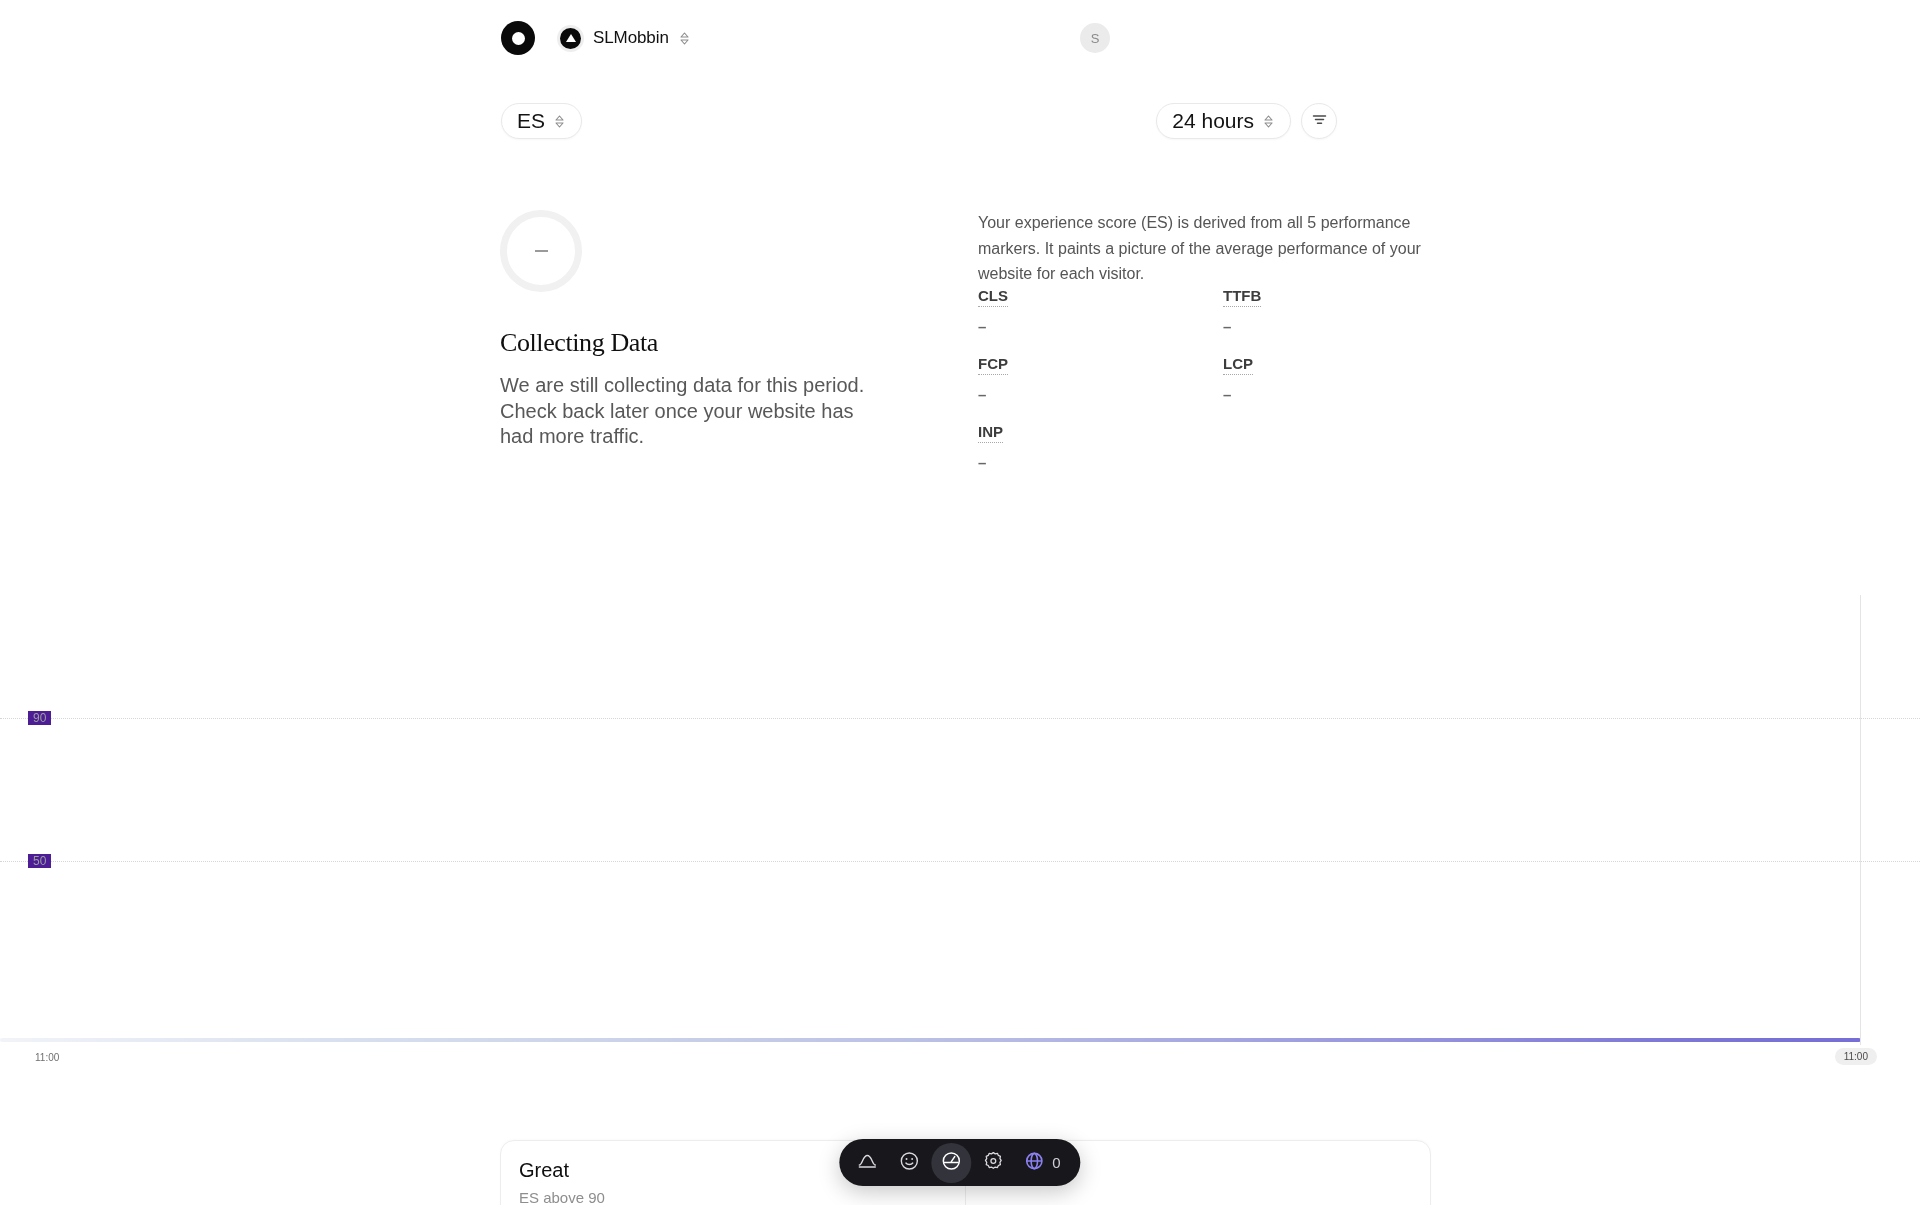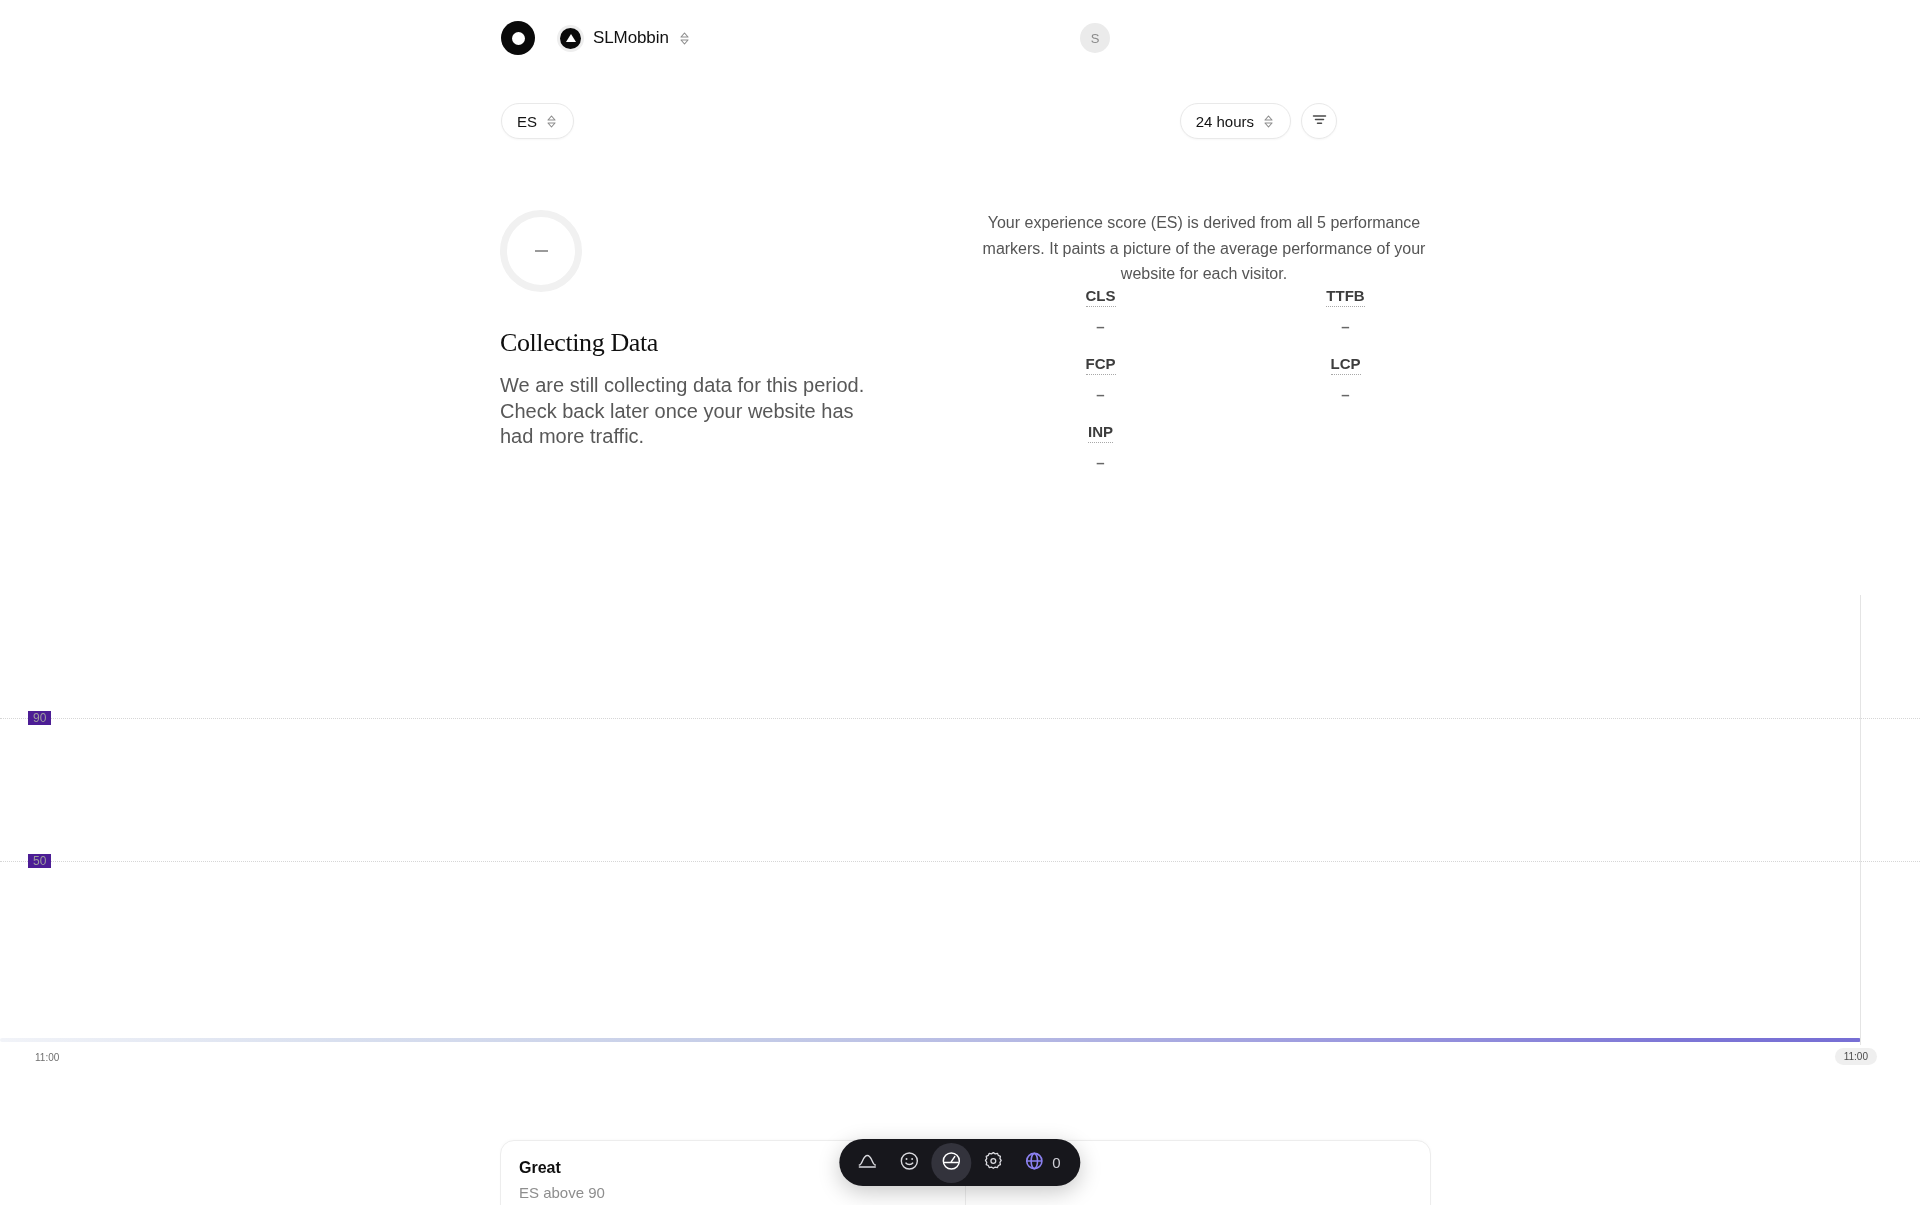--- a/index.html
+++ b/index.html
@@ -102,21 +102,21 @@
   .pill {
     position: absolute;
     height: 36px;
     border: 1px solid #e9e9e9;
     border-radius: 18px;
     background: #ffffff;
     display: flex;
     align-items: center;
     gap: 8px;
     padding: 0 15px;
-    font-size: 15px;
+    font-size: 21px;
     color: #131313;
     box-shadow: 0 1px 2px rgba(0,0,0,0.035);
     white-space: nowrap;
     cursor: pointer;
   }
   .pill-es { left: 501px; top: 3px; }
   .pill-range { right: 629px; top: 3px; }
   .icon-btn {
     position: absolute;
     right: 583px; top: 3px;
@@ -157,21 +157,20 @@
     font-size: 20px;
     line-height: 25.5px;
     color: #585858;
     width: 370px;
   }
 
   .desc-col {
     position: absolute;
     left: 978px; top: 210px;
     width: 460px;
-    text-align: center;
   }
   .desc-text {
     font-size: 16px;
     line-height: 25.6px;
     color: #555555;
     width: 452px;
   }
   .metrics {
     display: grid;
     grid-template-columns: 245px 245px;
@@ -275,23 +274,23 @@
     box-shadow: 0 -1px 3px rgba(0,0,0,0.02);
     overflow: hidden;
   }
   .card {
     flex: 1;
     padding: 18px 20px 0 18px;
     border-right: 1px solid #ededed;
   }
   .card:last-child { border-right: none; }
   .card-title {
-    font-size: 16px;
+    font-size: 20px;
     color: #0f0f0f;
-    font-weight: bold;
+    font-weight: normal;
   }
   .card-sub {
     margin-top: 7px;
     font-size: 15px;
     color: #8e8e8e;
   }
 
   
   .toolbar {
     position: absolute;

